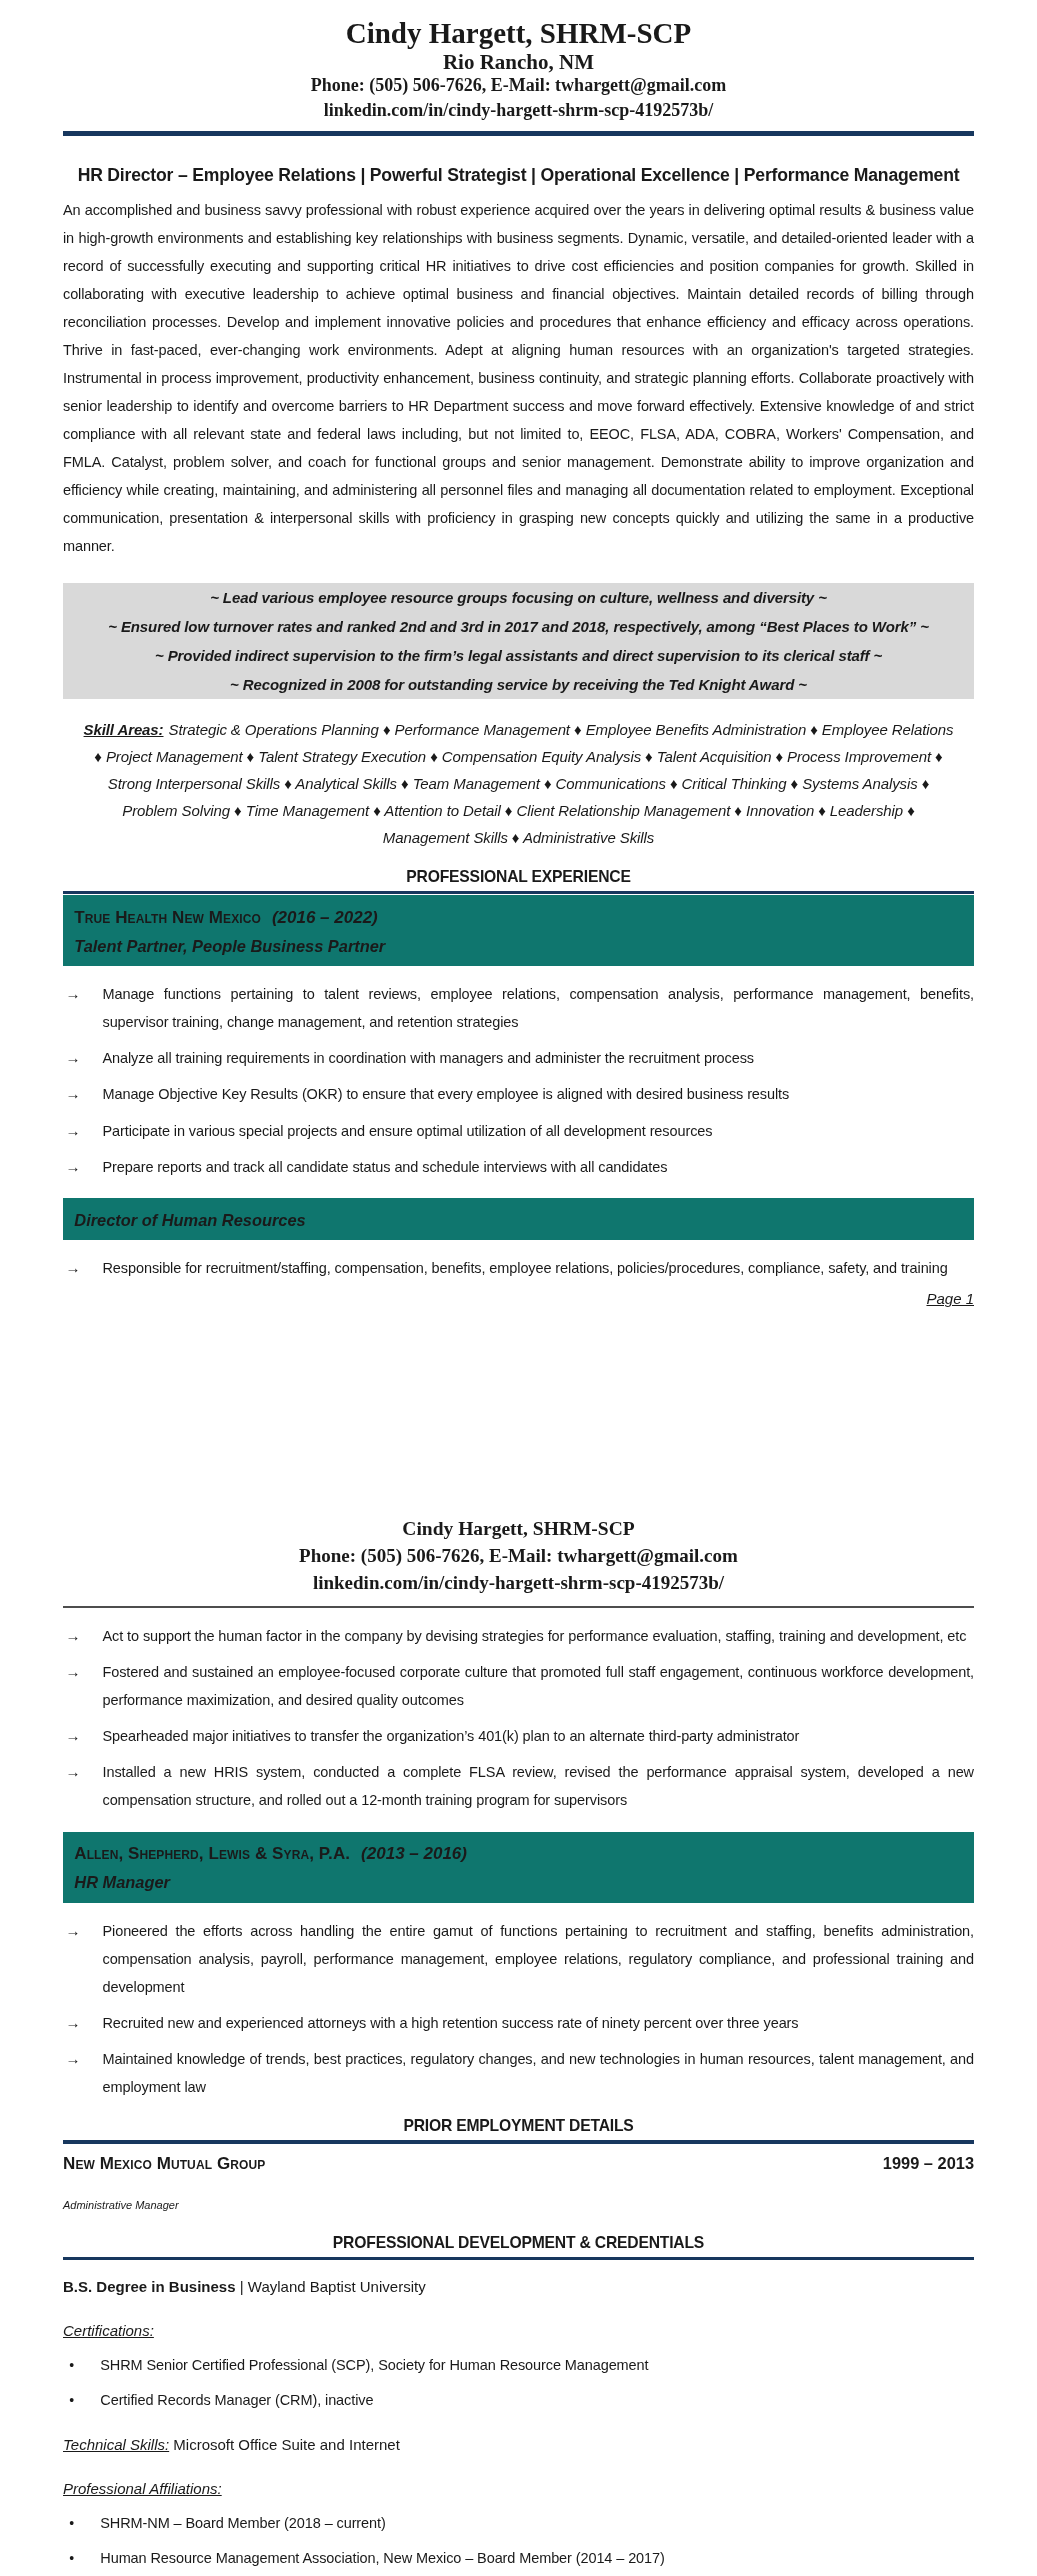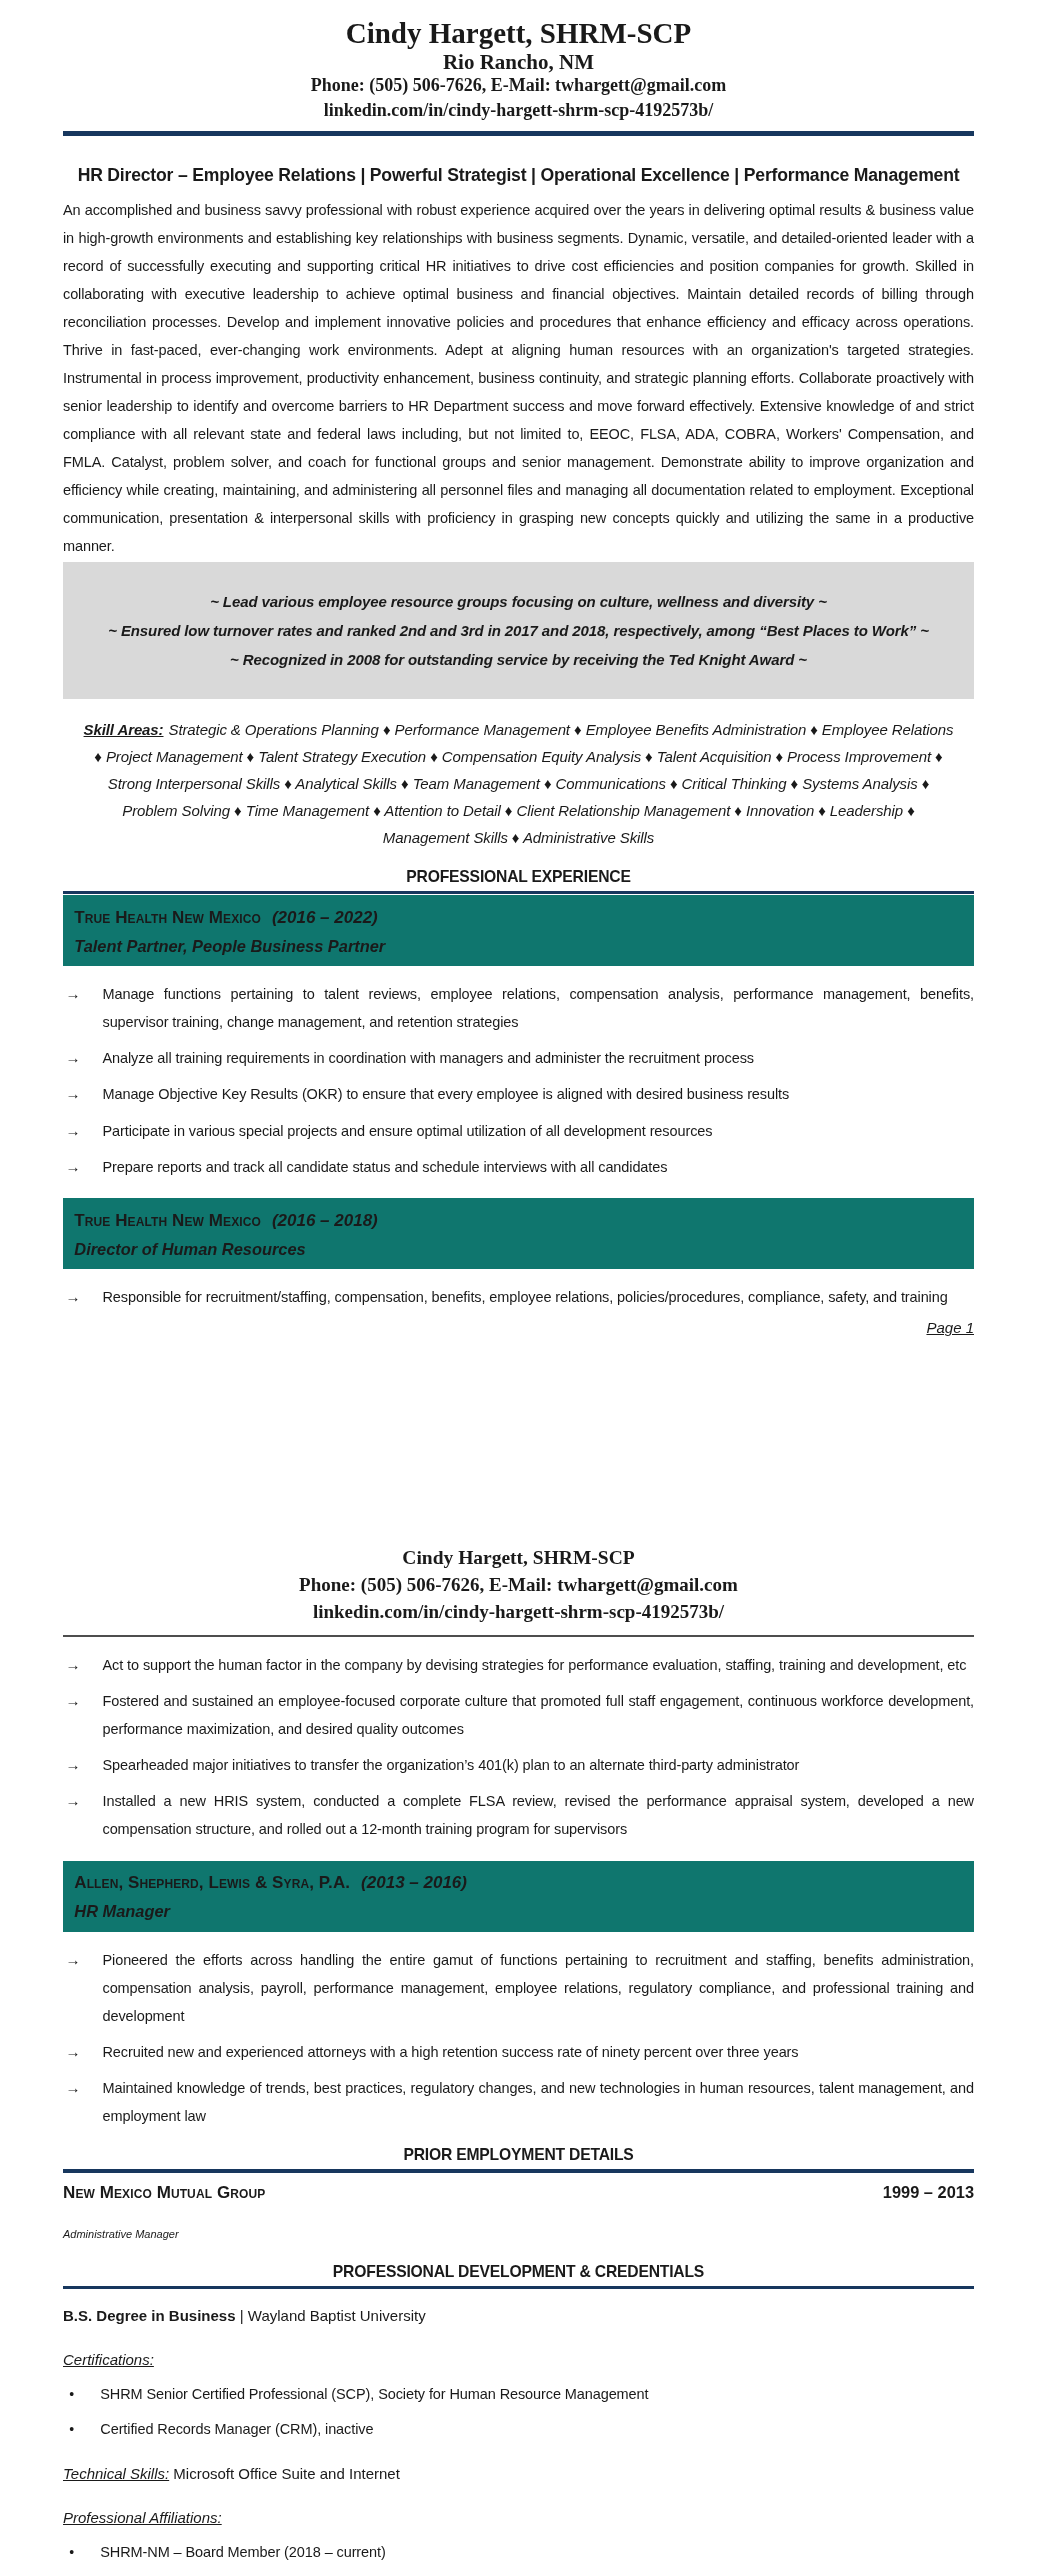--- a/index.html
+++ b/index.html
@@ -13,21 +13,21 @@
   .contact1 { font-size:18px; line-height:25px; }
 
   .rule-thick { height:5px; background:#17375E; margin-top:7.6px; }
   .rule-mid { height:3.1px; background:#17375E; margin-top:5px; }
   .rule-thin { height:1.3px; background:#4d4d4d; margin-top:10px; }
 
   .headline { font-size:17.6px; font-weight:bold; text-align:center; line-height:24px; margin-top:27px; letter-spacing:-0.2px; }
 
   .summary { font-size:14.5px; line-height:28px; text-align:justify; margin:8.8px 0 0; letter-spacing:-0.1px; }
 
-  .highlights { background:#D9D9D9; margin-top:2px; padding:25px 35px; }
+  .highlights { background:#D9D9D9; margin-top:23px; padding:0 35px; }
   .hl-line { font-size:15px; line-height:29px; font-weight:bold; font-style:italic; text-align:center; letter-spacing:-0.1px; }
 
   .skills { margin-top:17.6px; text-align:center; font-size:15px; line-height:27px; font-style:italic; padding:0 19px; letter-spacing:-0.1px; }
   .skills-label { font-weight:bold; text-decoration:underline; margin-right:5px; }
 
   .sec-heading { font-size:15.7px; font-weight:bold; text-align:center; margin:16.4px 0 0; letter-spacing:-0.2px; }
 
   .job-hdr { background:#0f766e; padding:7.6px 11.3px 6.3px; margin-top:1.3px; }
   .job-hdr.gap-top { margin-top:17.6px; }
   .job-co { font-size:17px; line-height:29px; font-weight:bold; }
@@ -79,20 +79,21 @@
 
   <div class="rule-thick"></div>
 
   <div class="headline">HR Director – Employee Relations | Powerful Strategist | Operational Excellence | Performance Management</div>
 
   <p class="summary">An accomplished and business savvy professional with robust experience acquired over the years in delivering optimal results &amp; business value in high-growth environments and establishing key relationships with business segments. Dynamic, versatile, and detailed-oriented leader with a record of successfully executing and supporting critical HR initiatives to drive cost efficiencies and position companies for growth. Skilled in collaborating with executive leadership to achieve optimal business and financial objectives. Maintain detailed records of billing through reconciliation processes. Develop and implement innovative policies and procedures that enhance efficiency and efficacy across operations. Thrive in fast-paced, ever-changing work environments. Adept at aligning human resources with an organization's targeted strategies. Instrumental in process improvement, productivity enhancement, business continuity, and strategic planning efforts. Collaborate proactively with senior leadership to identify and overcome barriers to HR Department success and move forward effectively. Extensive knowledge of and strict compliance with all relevant state and federal laws including, but not limited to, EEOC, FLSA, ADA, COBRA, Workers' Compensation, and FMLA. Catalyst, problem solver, and coach for functional groups and senior management. Demonstrate ability to improve organization and efficiency while creating, maintaining, and administering all personnel files and managing all documentation related to employment. Exceptional communication, presentation &amp; interpersonal skills with proficiency in grasping new concepts quickly and utilizing the same in a productive manner.</p>
 
   <div class="highlights">
       <div class="hl-line">~ Lead various employee resource groups focusing on culture, wellness and diversity ~</div>
       <div class="hl-line">~ Ensured low turnover rates and ranked 2nd and 3rd in 2017 and 2018, respectively, among “Best Places to Work” ~</div>
+      <div class="hl-line">~ Provided indirect supervision to the firm’s legal assistants and direct supervision to its clerical staff ~</div>
       <div class="hl-line">~ Recognized in 2008 for outstanding service by receiving the Ted Knight Award ~</div>
     </div>
 
   <div class="skills">
     <span class="skills-label">Skill Areas:</span><span class="skills-text">Strategic &amp; Operations Planning ♦ Performance Management ♦ Employee Benefits Administration ♦ Employee Relations ♦ Project Management ♦ Talent Strategy Execution ♦ Compensation Equity Analysis ♦ Talent Acquisition ♦ Process Improvement ♦ Strong Interpersonal Skills ♦ Analytical Skills ♦ Team Management ♦ Communications ♦ Critical Thinking ♦ Systems Analysis ♦ Problem Solving ♦ Time Management ♦ Attention to Detail ♦ Client Relationship Management ♦ Innovation ♦ Leadership ♦ Management Skills ♦ Administrative Skills</span>
   </div>
 
   <h2 class="sec-heading">PROFESSIONAL EXPERIENCE</h2>
   <div class="rule-mid"></div>
 
@@ -121,24 +122,20 @@
       <span class="mk">→</span>
       <span class="tx">Participate in various special projects and ensure optimal utilization of all development resources</span>
     </li>
       <li>
       <span class="mk">→</span>
       <span class="tx">Prepare reports and track all candidate status and schedule interviews with all candidates</span>
     </li>
     </ul>
 
   <div class="job-hdr gap-top">
-    <div class="job-co">
-      <span class="co">True Health New Mexico</span>
-      <span class="dates">(2016 – 2018)</span>
-    </div>
     <div class="job-title">Director of Human Resources</div>
   </div>
 
   <ul class="bullets">
       <li>
       <span class="mk">→</span>
       <span class="tx">Responsible for recruitment/staffing, compensation, benefits, employee relations, policies/procedures, compliance, safety, and training</span>
     </li>
     </ul>
 

